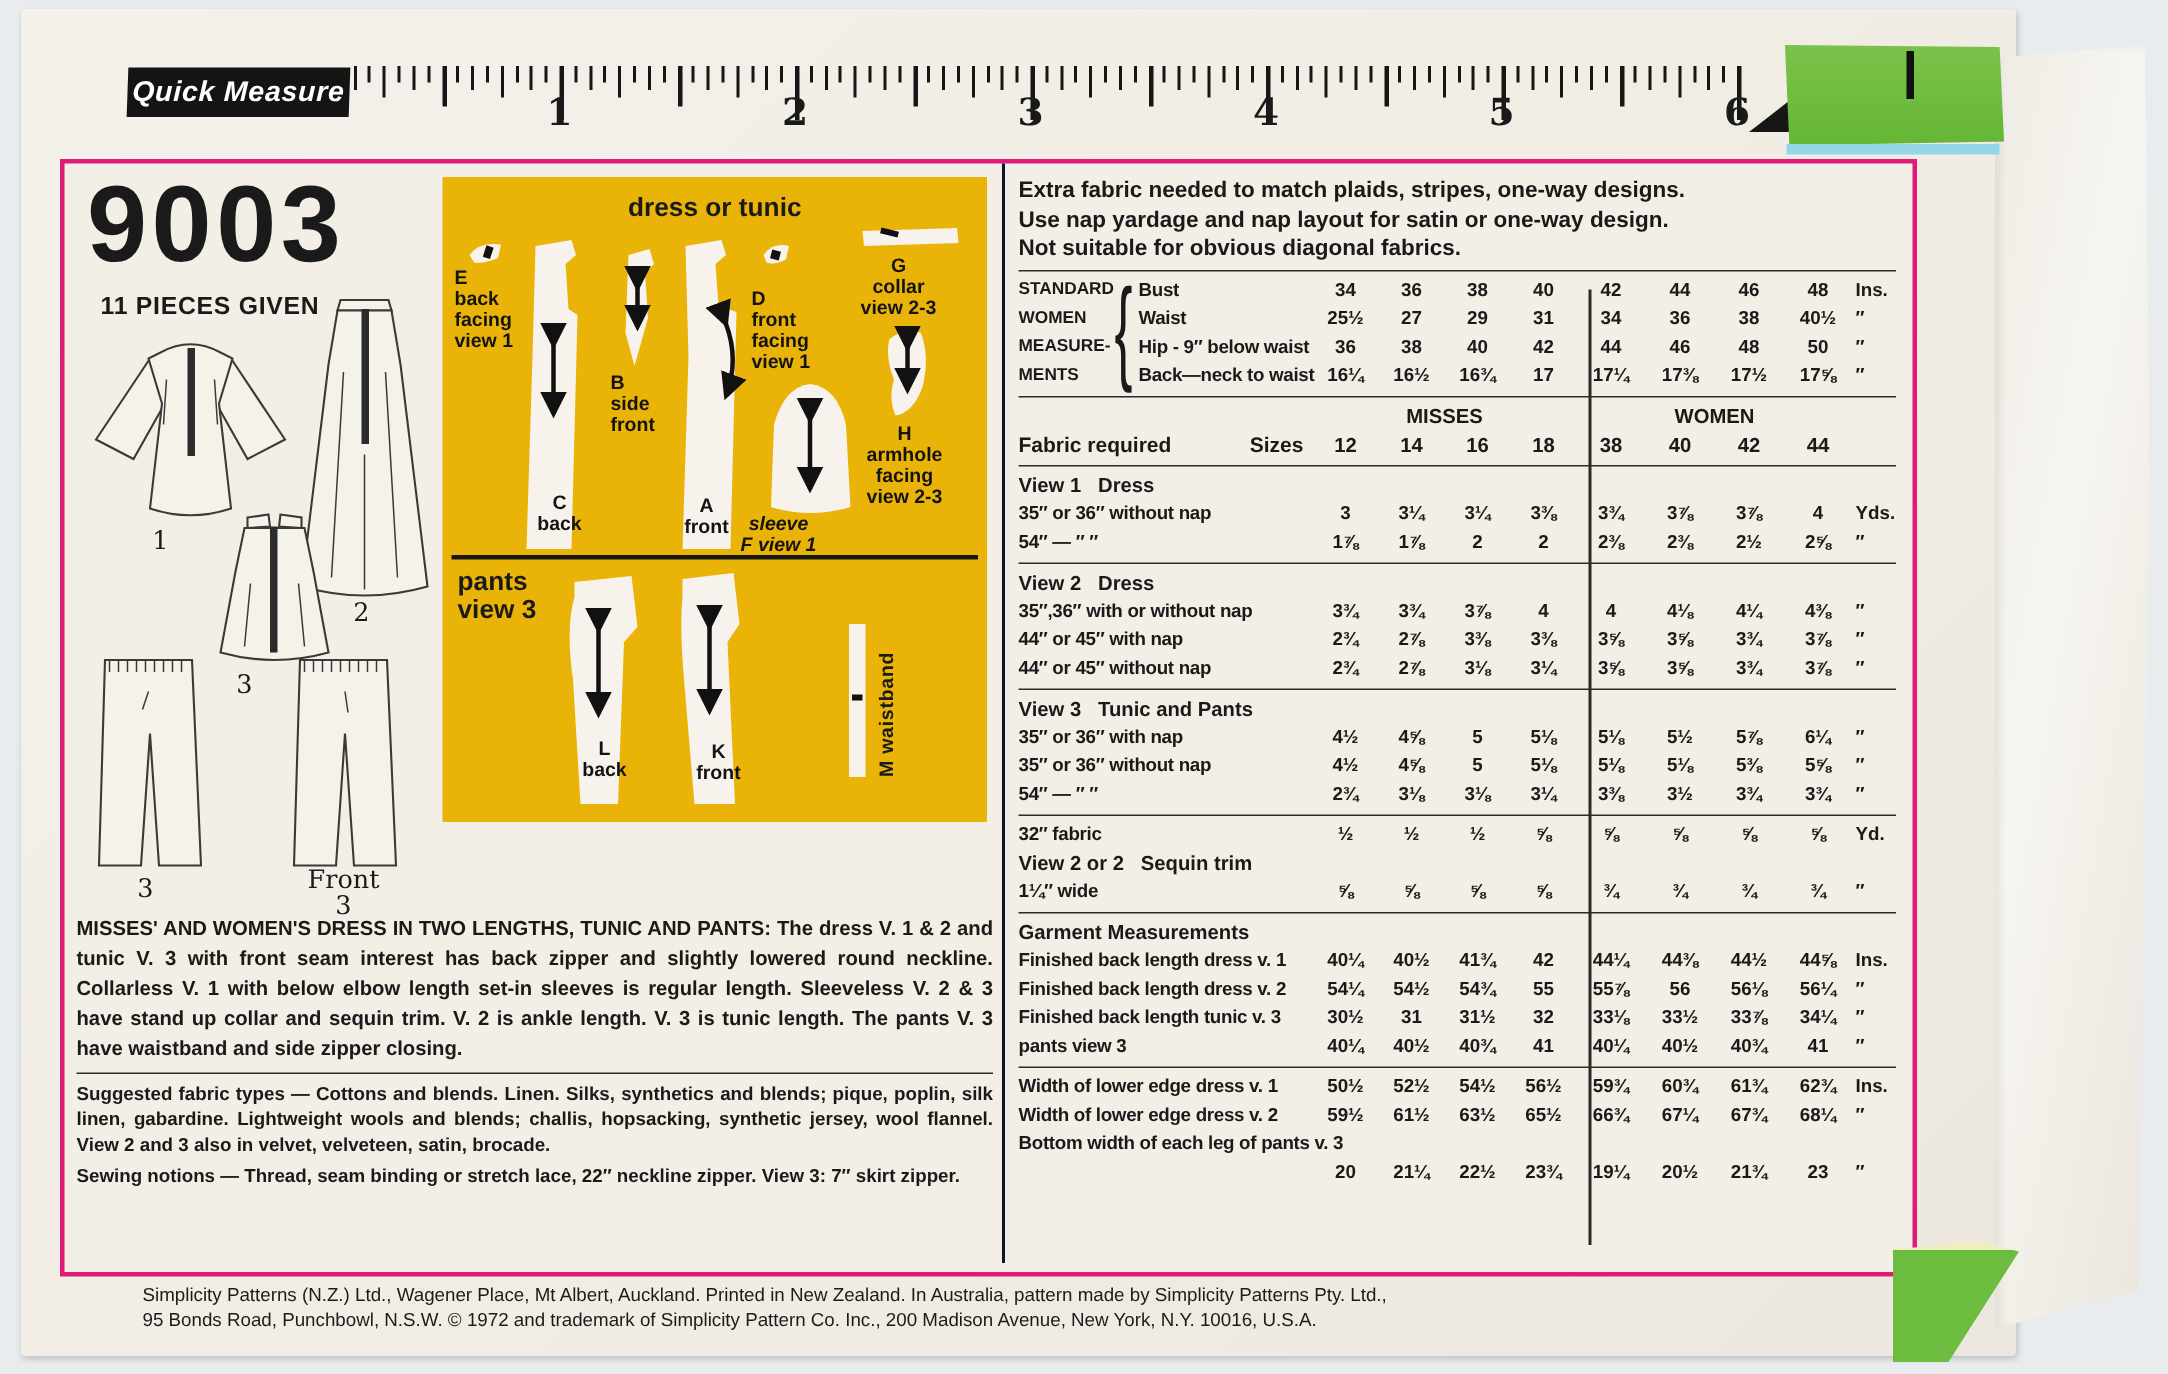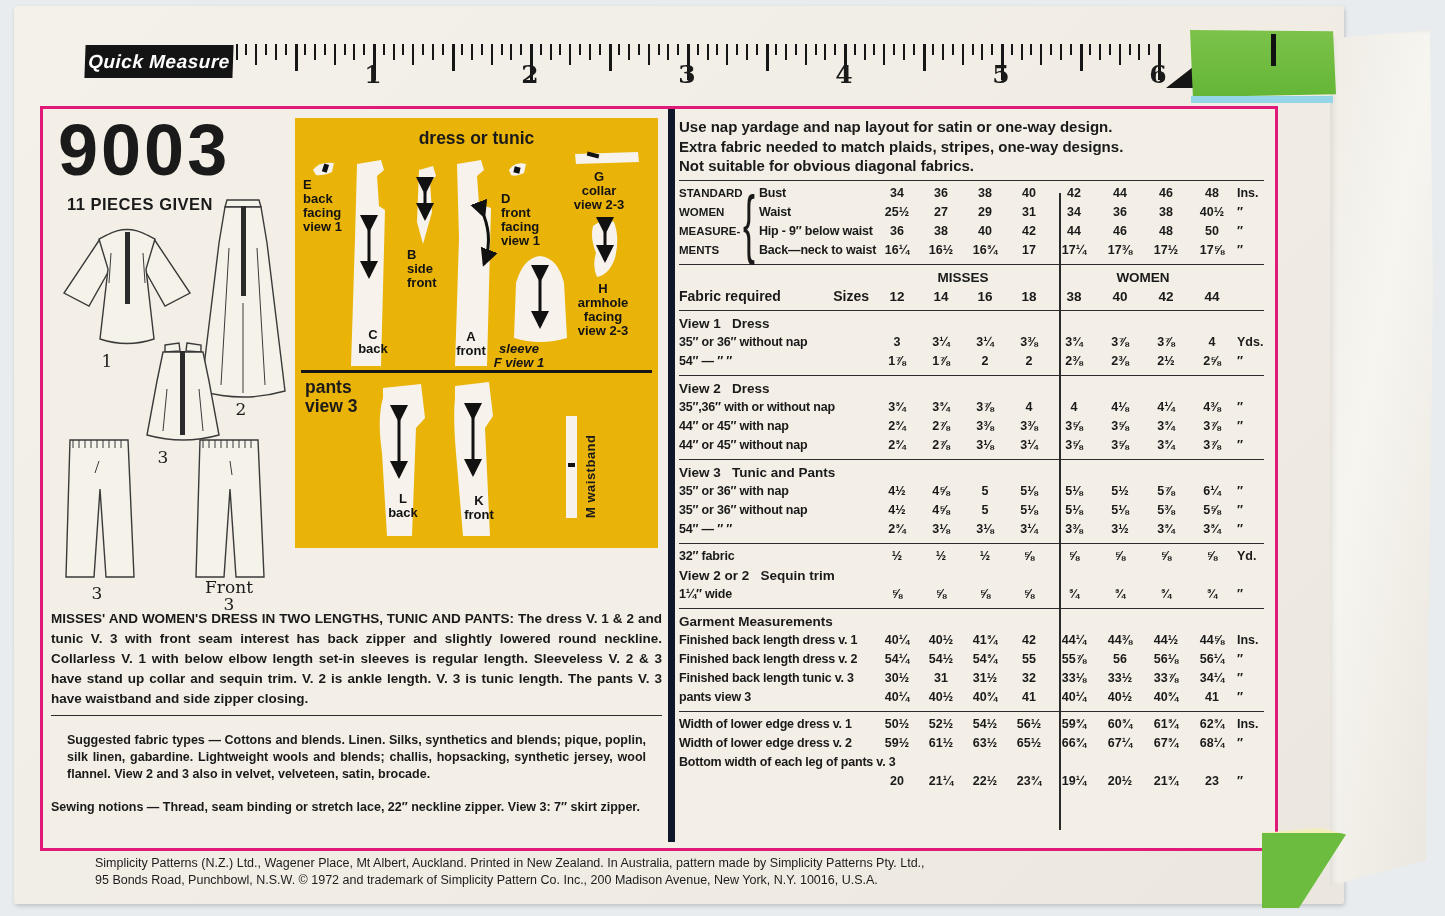--- a/index.html
+++ b/index.html
@@ -15,21 +15,21 @@
   .tick{position:absolute;top:6px;background:#161616;}
   .rnum{position:absolute;font-family:"DejaVu Serif",serif;font-weight:700;font-size:25px;top:22px;width:24px;text-align:center;}
   .rtri{left:1084px;top:22px;width:36px;height:28px;background:#161616;clip-path:polygon(100% 0,100% 100%,0 100%);}
   
   .tape-top{left:1190px;top:30px;width:146px;height:67px;background:linear-gradient(#7cc24a,#64b636);clip-path:polygon(0 0,98% 2%,100% 96%,2% 100%);}
   .tape-blue{left:1191px;top:96px;width:142px;height:7px;background:#94d5e8;}
   .tape-tick{left:1271px;top:34px;width:5px;height:32px;background:#111;}
   .tape-bottom{left:1262px;top:828px;width:84px;height:80px;background:linear-gradient(#f2eeb9 0 5px,#6cbd3f 5px);clip-path:polygon(0 6%,70% 0,100% 8%,44% 100%,0 100%);}
   
   .content{left:40px;top:106px;width:1232px;height:739px;border:3px solid #df1a79;background:#f3efe7;}
-  .leftcol{left:0;top:0;width:625px;height:733px;border-right:7px solid #0f172a;}
+  .leftcol{left:0;top:0;width:625px;height:733px;border-right:2px solid #0f172a;}
   .rightcol{left:628px;top:0;width:601px;height:733px;padding:8px 0 0 8px;box-sizing:border-box;}
   
   .patnum{left:15px;top:2px;font-size:72px;font-weight:700;letter-spacing:3px;line-height:78px;}
   .pieces{left:24px;top:86px;font-size:16.5px;font-weight:700;letter-spacing:.5px;}
   .sketch svg{display:block;}
   .sketchlabel{font-family:"DejaVu Serif",serif;font-size:17px;text-align:center;white-space:pre-line;line-height:17px;}
   
   .pinkbox{left:252px;top:9px;width:363px;height:430px;background:#eab308;}
   .pb-title{left:0;top:10px;width:363px;text-align:center;font-size:17.5px;font-weight:700;}
   .pb-title2{left:10px;top:260px;font-size:17.5px;font-weight:700;line-height:19px;white-space:pre-line;}
@@ -306,29 +306,29 @@
 back</div>
           <div class="pb-label ctr" style="left: 156px; top: 376px;">K
 front</div>
           <div class="pb-vert" style="position: absolute; left: 288px; top: 300px; height: 100px;">M waistband</div>
         </div>
     </div>
 
     <div class="abs descwrap">
       <p class="desc" style="margin:0;"><b>MISSES' AND WOMEN'S DRESS IN TWO LENGTHS, TUNIC AND PANTS:</b><span> The dress V. 1 &amp; 2 and tunic V. 3 with front seam interest has back zipper and slightly lowered round neckline. Collarless V. 1 with below elbow length set-in sleeves is regular length. Sleeveless V. 2 &amp; 3 have stand up collar and sequin trim. V. 2 is ankle length. V. 3 is tunic length. The pants V. 3 have waistband and side zipper closing.</span></p>
       <hr class="lhr">
-      <p class="fab" style="margin:16px;"><b>Suggested fabric types</b><span class="body"> — Cottons and blends. Linen. Silks, synthetics and blends; pique, poplin, silk linen, gabardine. Lightweight wools and blends; challis, hopsacking, synthetic jersey, wool flannel. View 2 and 3 also in velvet, velveteen, satin, brocade.</span></p>
+      <p class="fab" style="margin:0;"><b>Suggested fabric types</b><span class="body"> — Cottons and blends. Linen. Silks, synthetics and blends; pique, poplin, silk linen, gabardine. Lightweight wools and blends; challis, hopsacking, synthetic jersey, wool flannel. View 2 and 3 also in velvet, velveteen, satin, brocade.</span></p>
       <p class="fab" style="margin:4px 0 0 0;"><b>Sewing notions</b><span class="body"> — Thread, seam binding or stretch lace, 22″ neckline zipper. View 3: 7″ skirt zipper.</span></p>
     </div>
   </div>
 
   <div class="abs rightcol">
     <div class="note">
+      <div>Extra fabric needed to match plaids, stripes, one-way designs.</div>
       <div>Use nap yardage and nap layout for satin or one-way design.</div>
-      <div>Extra fabric needed to match plaids, stripes, one-way designs.</div>
       <div>Not suitable for obvious diagonal fabrics.</div>
     </div>
     <hr class="rhr">
 
     <div style="position:relative;">
       <div class="bodyblock">
         <div>STANDARD</div>
         <div>WOMEN</div>
         <div>MEASURE-</div>
         <div>MENTS</div>

